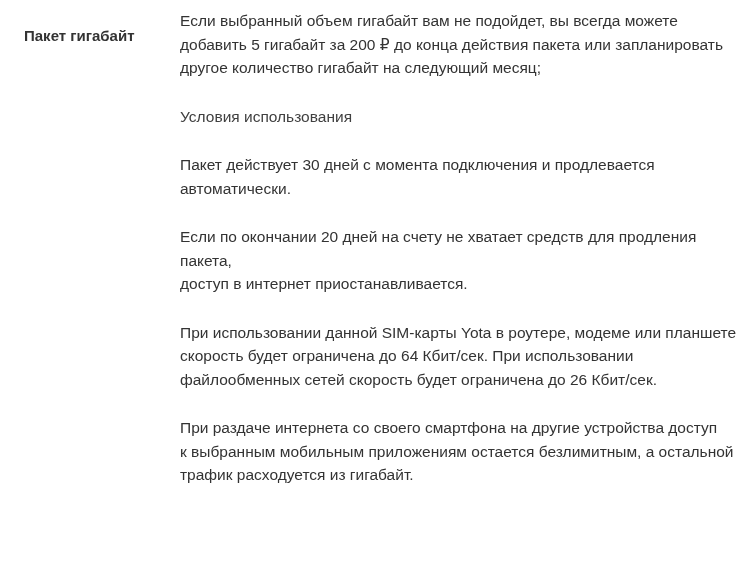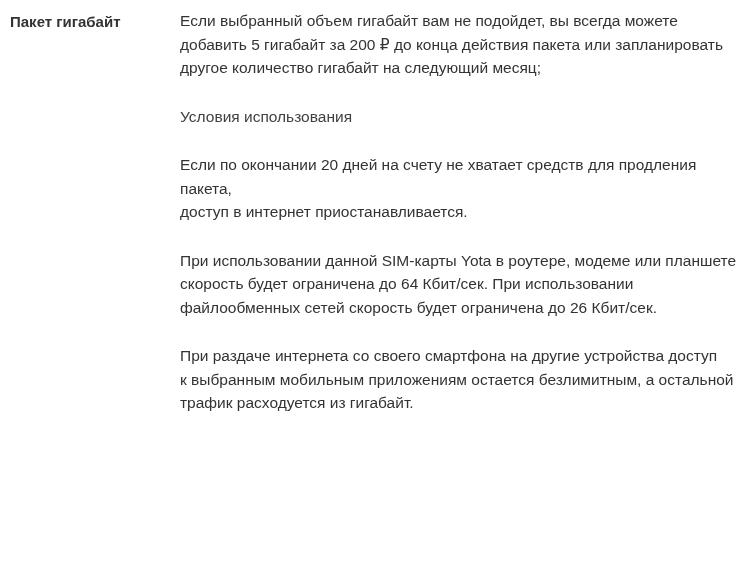--- a/index.html
+++ b/index.html
@@ -17,21 +17,21 @@
     display: flex;
     align-items: flex-start;
     padding: 9px 0 0 8px;
     width: 744px;
   }
   .term-col {
     width: 172px;
     flex-shrink: 0;
   }
   .term-heading {
-    margin: 2px;
+    margin: 16px;
     font-size: 15px;
     font-weight: 700;
     line-height: 22px;
     color: #333333;
   }
   .desc-col {
     width: 564px;
     flex-shrink: 0;
     font-size: 15.5px;
     line-height: 23.5px;
@@ -50,20 +50,22 @@
 
 <div class="row">
   <div class="term-col">
     <h3 class="term-heading">Пакет гигабайт</h3>
   </div>
   <div class="desc-col">
     <p>Если выбранный объем гигабайт вам не подойдет, вы всегда можете
 добавить 5 гигабайт за 200 ₽ до конца действия пакета или запланировать
 другое количество гигабайт на следующий месяц;</p>
     <p class="muted">Условия использования</p>
+    <p>Пакет действует 30 дней с момента подключения и продлевается
+автоматически.</p>
     <p>Если по окончании 20 дней на счету не хватает средств для продления пакета,
 доступ в интернет приостанавливается.</p>
     <p>При использовании данной SIM-карты Yota в роутере, модеме или планшете
 скорость будет ограничена до 64 Кбит/сек. При использовании
 файлообменных сетей скорость будет ограничена до 26 Кбит/сек.</p>
     <p>При раздаче интернета со своего смартфона на другие устройства доступ
 к выбранным мобильным приложениям остается безлимитным, а остальной
 трафик расходуется из гигабайт.</p>
   </div>
 </div>

